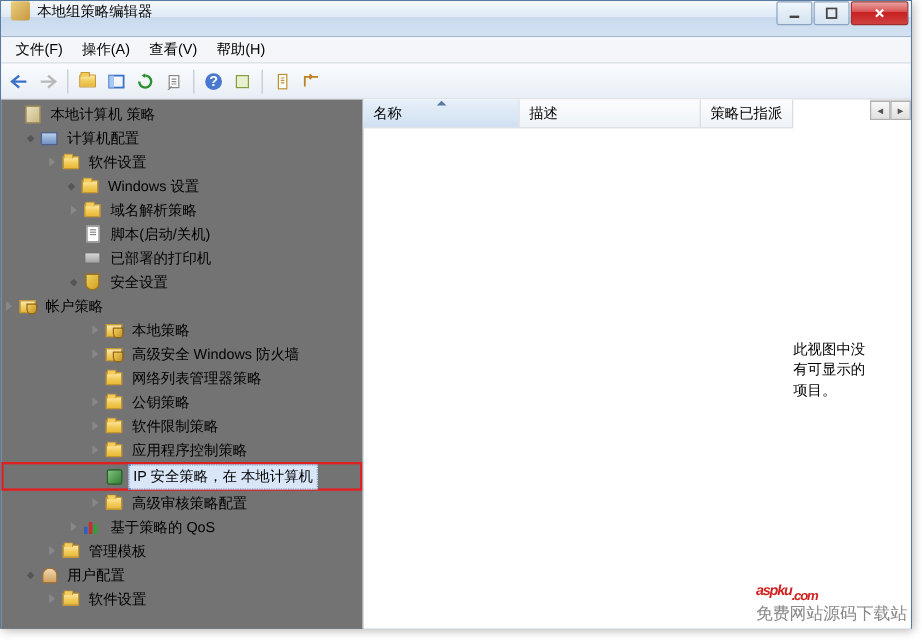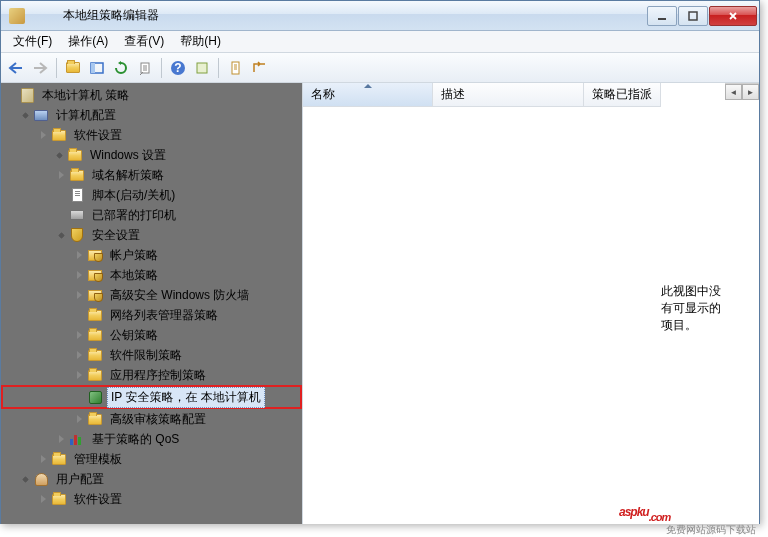--- a/index.html
+++ b/index.html
@@ -1,20 +1,20 @@
 <!DOCTYPE html>
 <html><head>
 <meta charset="utf-8">
 <style>
 * { box-sizing: border-box; margin: 0; padding: 0; font-family: 'Microsoft YaHei', 'SimSun', sans-serif; font-size: 12px; }
 body { background: #fff; width: 768px; height: 537px; overflow: hidden; position: relative; }
 
 .window { width: 760px; height: 524px; border: 1px solid #5a7ba0; background: #fff; box-shadow: 2px 2px 8px rgba(0,0,0,0.3); }
 
-.titlebar { height: 30px; background: linear-gradient(to bottom, #f5f9fd 0%, #dde9f6 45%, #c9daee 46%, #d3e2f2 100%); display: flex; align-items: center; padding: 0 2px 0 8px; border-bottom: 1px solid #a0b5cc; gap: 32px; }
+.titlebar { height: 30px; background: linear-gradient(to bottom, #f5f9fd 0%, #dde9f6 45%, #c9daee 46%, #d3e2f2 100%); display: flex; padding: 0 2px 0 8px; border-bottom: 1px solid #a0b5cc; }
 .titlebar-icon { width: 16px; height: 16px; margin-right: 6px; background: linear-gradient(135deg, #e8d080 0%, #c89840 100%); border-radius: 2px; }
 .titlebar-text { flex: 1; color: #000; }
 .win-btns { display: flex; gap: 1px; }
 .win-btn { width: 30px; height: 20px; border: 1px solid #8ba3be; background: linear-gradient(to bottom, #f0f6fc, #d5e3f1); display: flex; align-items: center; justify-content: center; font-size: 11px; color: #444; border-radius: 2px; }
 .win-btn.close { width: 48px; background: linear-gradient(to bottom, #e9a1a1 0%, #d85050 45%, #c82020 46%, #d04040 100%); border-color: #9a3030; color: #fff; }
 .win-btn svg { width: 12px; height: 10px; }
 
 .menubar { height: 22px; display: flex; align-items: center; padding: 0 4px; border-bottom: 1px solid #d0d8e0; background: #f4f6f9; }
 .menu-item { padding: 2px 8px; cursor: default; }
 
@@ -60,22 +60,22 @@
 .sort-arrow { position: absolute; top: 1px; left: 50%; transform: translateX(-50%); width: 0; height: 0; border-left: 4px solid transparent; border-right: 4px solid transparent; border-bottom: 4px solid #5878a0; }
 .col-name { width: 130px; }
 .col-desc { width: 151px; }
 .col-assign { flex: 1; }
 .list-body { flex: 1; display: flex; align-items: center; justify-content: center; padding-top: 10px; position: relative; }
 .empty-msg { color: #000; }
 .hscroll { height: 17px; background: #f0f0f0; border-top: 1px solid #d0d0d0; display: flex; }
 .hscroll-btn { width: 17px; height: 16px; background: linear-gradient(to bottom, #f8f8f8, #e0e0e0); border: 1px solid #b0b0b0; display: flex; align-items: center; justify-content: center; font-size: 8px; color: #555; }
 .hscroll-track { flex: 1; background: #efefef; }
 
-.watermark { position: absolute; bottom: 0; right: 12px; font-family: Arial; font-size: 28px; font-weight: bold; font-style: italic; color: #d02020; letter-spacing: -1px; pointer-events: none; }
-.watermark small { display: block; font-size: 10px; color: #888; font-style: normal; font-weight: normal; letter-spacing: 0; text-align: right; margin-left: 47px; }
+.watermark { position: absolute; bottom: 16px; right: 12px; font-family: Arial; font-size: 28px; font-weight: bold; font-style: italic; color: #d02020; letter-spacing: -1px; pointer-events: none; }
+.watermark small { display: block; font-size: 14px; color: #888; font-style: normal; font-weight: normal; letter-spacing: 0; text-align: right; }
 .watermark .com { font-size: 11px; color: #d02020; vertical-align: bottom; }
 </style>
 </head>
 <body>
 
 <div class="window">
   <div class="titlebar">
     <div class="titlebar-icon"></div>
     <div class="titlebar-text">本地组策略编辑器</div>
     <div class="win-btns">
@@ -224,21 +224,21 @@
         </div>
       <div class="tree-node" style="padding-left:54px">
           <span class="expander">
             <span class="exp-open"></span>
           </span>
           <span class="node-icon">
             <span class="icon-security"></span>
           </span>
           <span class="node-text">安全设置</span>
         </div>
-      <div class="tree-node" style="padding-left:72px">
+      <div class="tree-node" style="">
           <span class="expander">
             <span class="exp-tri closed"></span>
           </span>
           <span class="node-icon">
             <span class="icon-folder-s"></span>
           </span>
           <span class="node-text">帐户策略</span>
         </div>
       <div class="tree-node" style="padding-left:72px">
           <span class="expander">

